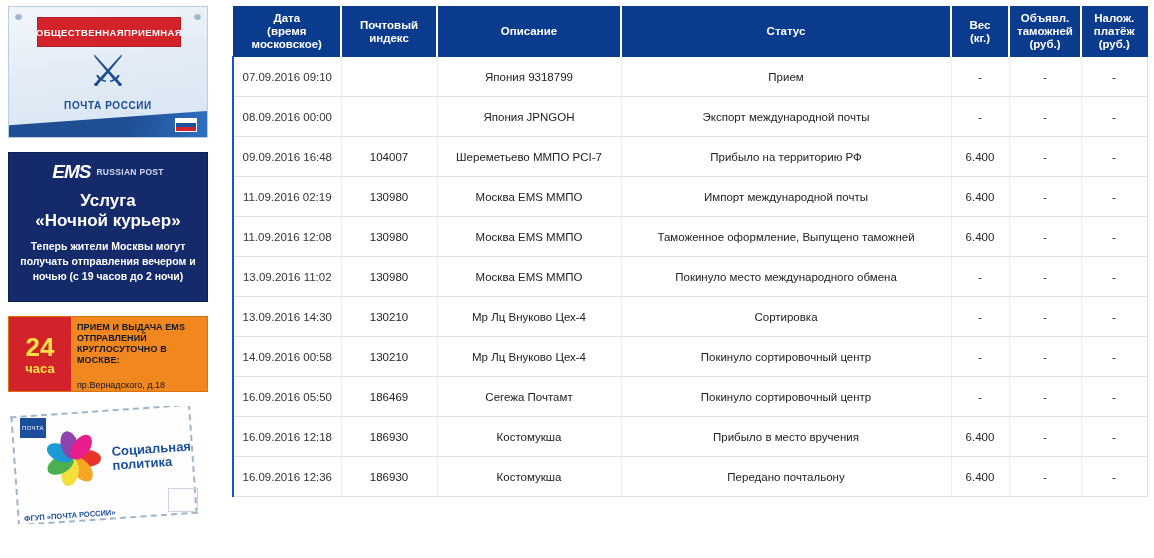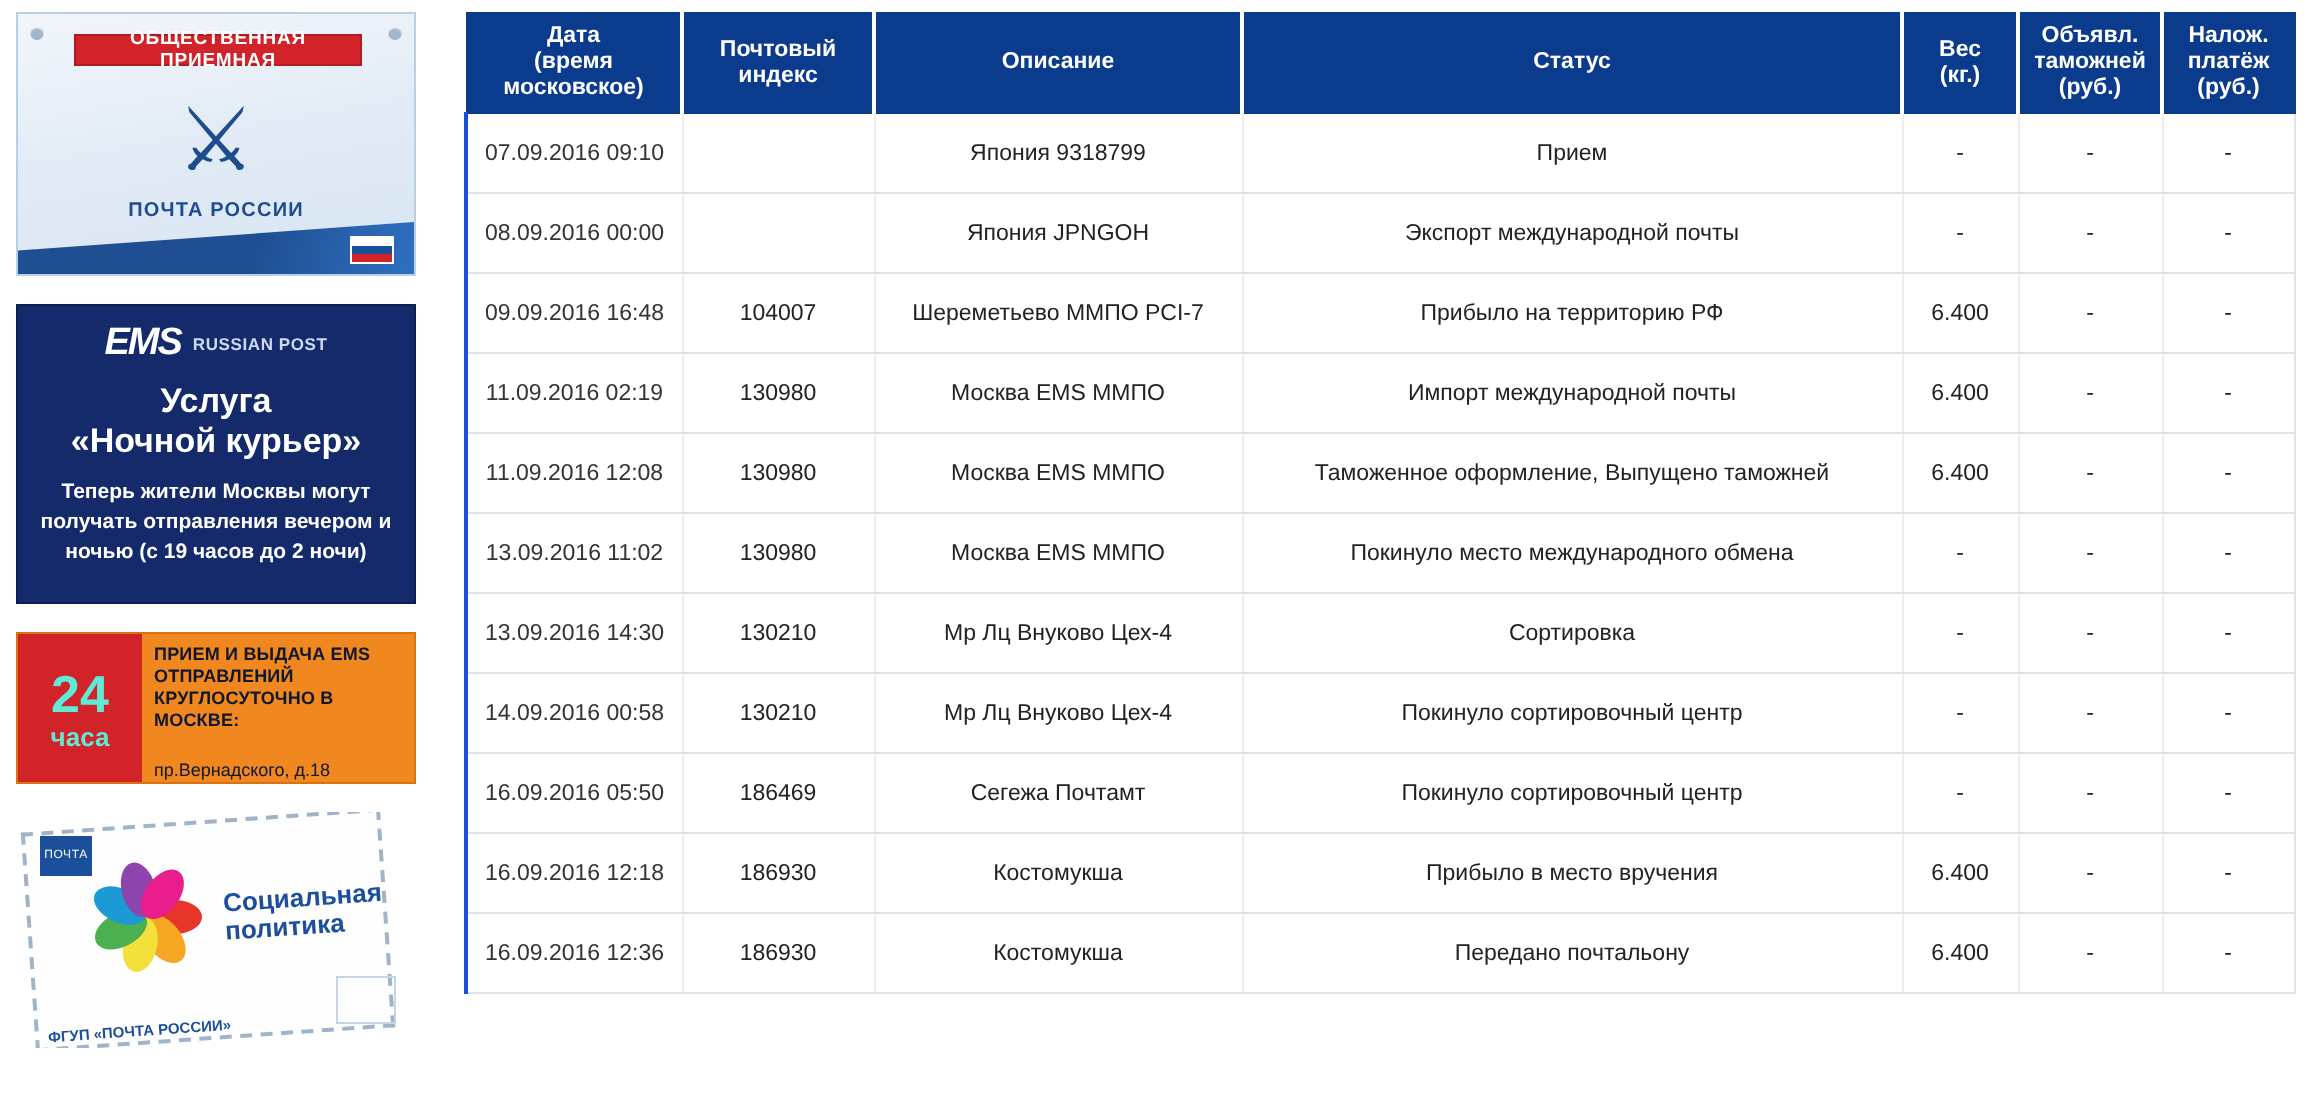--- a/index.html
+++ b/index.html
@@ -40,24 +40,24 @@
   }
   .b1 .plate-dot {
     position: absolute; width: 7px; height: 7px; border-radius: 50%;
     background: #9fb6cb; box-shadow: inset 0 1px 1px #fff;
   }
   .b1 .d1 { left: 6px; top: 6px; }
   .b1 .d2 { right: 6px; top: 6px; }
   .b1 .d3 { left: 6px; bottom: 6px; }
   .b1 .d4 { right: 6px; bottom: 6px; }
   .b1 .redbar {
-    position: absolute; left: 28px; top: 10px; width: 144px; height: 16px;
+    position: absolute; left: 28px; top: 10px; width: 144px; height: 30px;
     background: #d2232a;
     border: 1px solid #b01c22;
-    display: flex; flex-direction: column; align-items: center; justify-content: center;
+    display: flex; flex-direction: row; align-items: center; justify-content: center;
   }
   .b1 .redbar span {
     color: #fff; font-size: 9.5px; font-weight: bold; letter-spacing: .4px;
     line-height: 11px; text-transform: uppercase;
   }
   .b1 .eagle {
     position: absolute; left: 0; right: 0; top: 42px;
     text-align: center; font-size: 44px; color: #1d4d8f; line-height: 44px;
   }
   .b1 .bluewave {
@@ -106,21 +106,21 @@
   .b3 {
     height: 76px;
     background: #f0871f;
     border: 1px solid #d9730f;
     display: flex; align-items: stretch;
     overflow: hidden;
   }
   .b3 .left24 {
     flex: 0 0 62px;
     background: #d2232a;
-    color: #5eead4;
+    color: #fde047;
     display: flex; flex-direction: column; align-items: center; justify-content: center;
     line-height: 1;
   }
   .b3 .left24 .n { font-size: 26px; font-weight: bold; }
   .b3 .left24 .t { font-size: 13px; font-weight: bold; margin-top: 2px;}
   .b3 .right24 {
     flex: 1; padding: 5px 6px; color: #0f172a;
   }
   .b3 .r-t { font-size: 9px; font-weight: bold; line-height: 11px; letter-spacing: .1px;}
   .b3 .r-a { font-size: 9px; line-height: 11px; margin-top: 14px; }

